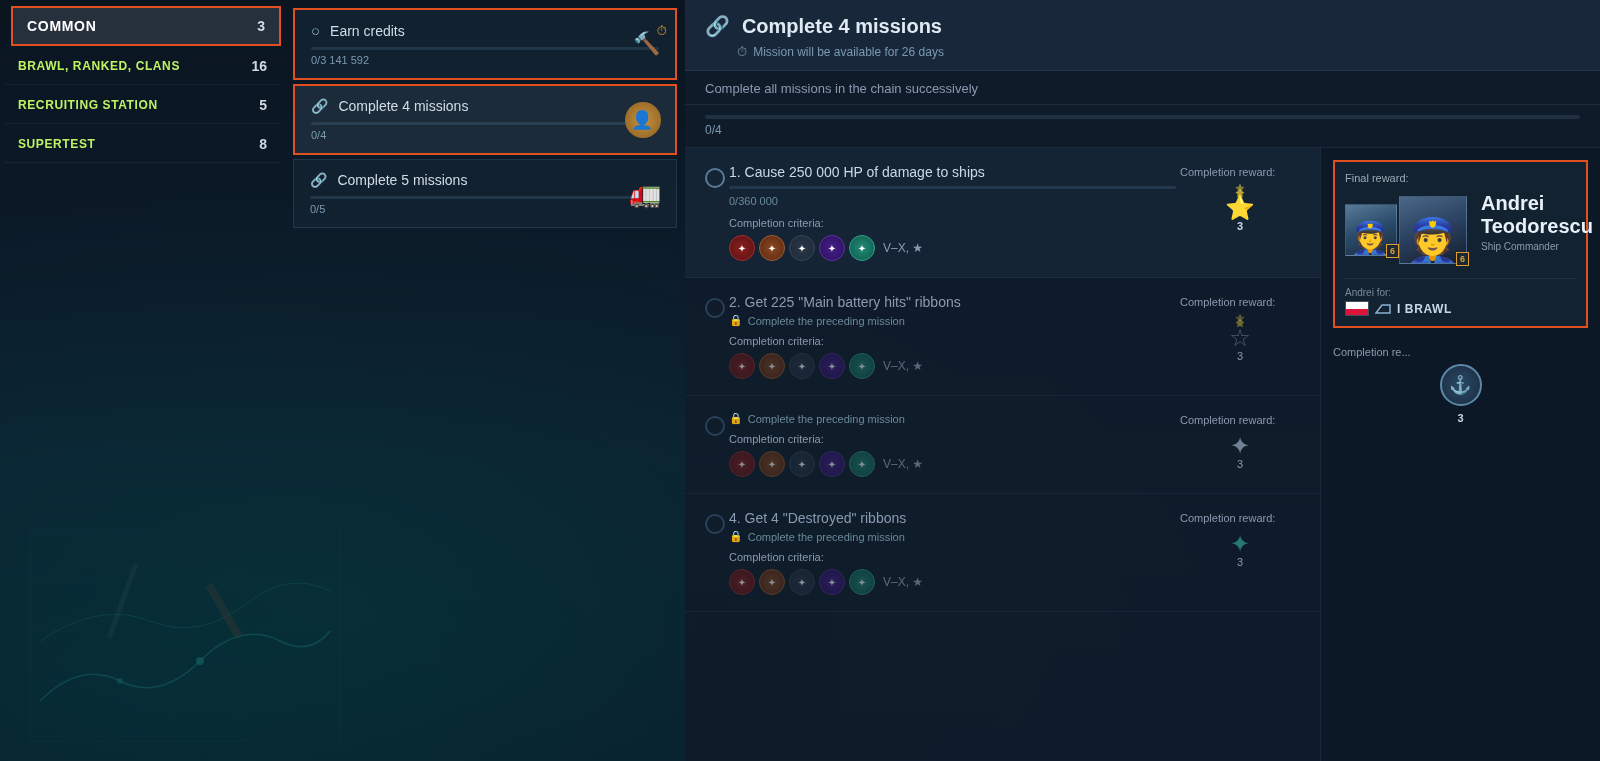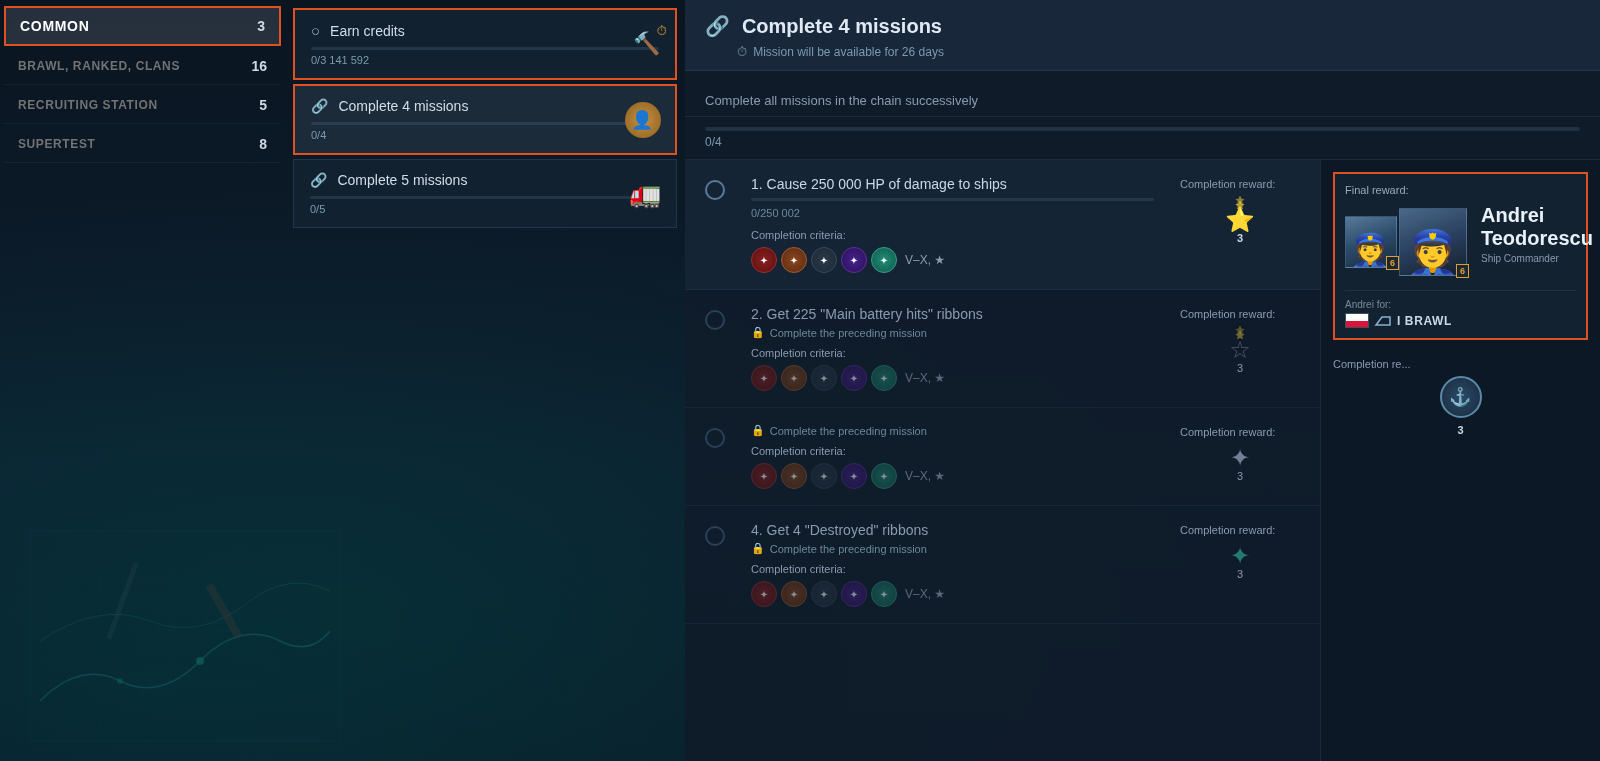--- a/index.html
+++ b/index.html
@@ -51,21 +51,21 @@
 
     .sidebar-item.active {
       background: rgba(200,210,220,0.15);
       border: 2px solid #e0a030;
     }
 
     .sidebar-item-label {
       font-size: 14px;
       font-weight: 600;
       letter-spacing: 0.05em;
-      color: #737373;
+      color: #bef264;
       text-transform: uppercase;
     }
 
     .sidebar-item.active .sidebar-item-label {
       color: #ffffff;
     }
 
     .sidebar-item-count {
       font-size: 14px;
       font-weight: 600;
@@ -175,21 +175,21 @@
     }
 
     .availability-text {
       font-size: 12px;
       color: #7a9ab0;
     }
 
     .right-subtext {
       font-size: 13px;
       color: #8a9ab0;
-      padding: 22px 20px 8px;
+      padding: 10px 20px 8px;
       border-bottom: 1px solid rgba(100,140,180,0.15);
     }
 
     .overall-progress {
       padding: 10px 20px;
       border-bottom: 1px solid rgba(100,140,180,0.15);
     }
 
     .overall-progress-bar-bg {
       height: 4px;
@@ -371,21 +371,21 @@
       justify-content: center;
       font-size: 18px;
       color: #8ab8d8;
     }
 
     .mission-step-row {
       display: flex;
       align-items: flex-start;
       padding: 16px 20px;
       border-bottom: 1px solid rgba(100,140,180,0.1);
-      gap: 26px;
+      gap: 4px;
     }
 
     .mission-step-row.active-step {
       background: rgba(30,50,70,0.4);
     }
 
     
     .map-decoration {
       position: absolute;
       bottom: 10px;
@@ -415,21 +415,21 @@
   <circle cx="100" cy="160" r="3" fill="#30c8c0" opacity="0.5"></circle>
 
   <rect x="200" y="60" width="8" height="60" fill="#8a4a30" opacity="0.5" transform="rotate(-30 204 90)"></rect>
   <rect x="100" y="40" width="5" height="80" fill="#606870" opacity="0.4" transform="rotate(20 103 80)"></rect>
 </svg>
 
 <div class="main-layout">
 
   <div class="sidebar">
 
-    <div class="sidebar-item active" style="border: 2px solid #e05020; margin: 6px 4px 2px 4px; text-align: center;">
+    <div class="sidebar-item active" style="border: 2px solid #e05020; margin: 6px 4px 2px 11px; text-align: center;">
       <span class="sidebar-item-label">COMMON</span>
       <span class="sidebar-item-count">3</span>
     </div>
     <div class="sidebar-item" style="margin: 2px 4px;">
       <span class="sidebar-item-label" style="font-size:12px;">BRAWL, RANKED, CLANS</span>
       <span class="sidebar-item-count">16</span>
     </div>
     <div class="sidebar-item" style="margin: 2px 4px;">
       <span class="sidebar-item-label" style="font-size:12px;">RECRUITING STATION</span>
       <span class="sidebar-item-count">5</span>
@@ -520,21 +520,21 @@
 
         <div class="mission-step-row active-step">
           <div style="flex-shrink:0; margin-top:2px;">
             <div class="step-circle"></div>
           </div>
           <div class="step-content">
             <div class="step-title">1. Cause 250 000 HP of damage to ships</div>
             <div class="step-progress" style="margin-top:6px;">
                 <div class="step-progress-fill" style="width:0%;"></div>
               </div>
-            <div class="step-progress-text">0/250 002</div>
+            <div class="step-progress-text">0/360 000</div>
             <div class="completion-criteria-label">Completion criteria:</div>
             <div class="criteria-icons">
               <div class="criteria-icon-circle ci-red">
                   <span style="color:#fff; font-size:10px;">✦</span>
                 </div>
               <div class="criteria-icon-circle ci-orange">
                   <span style="color:#fff; font-size:10px;">✦</span>
                 </div>
               <div class="criteria-icon-circle ci-dark">
                   <span style="color:#fff; font-size:10px;">✦</span>

